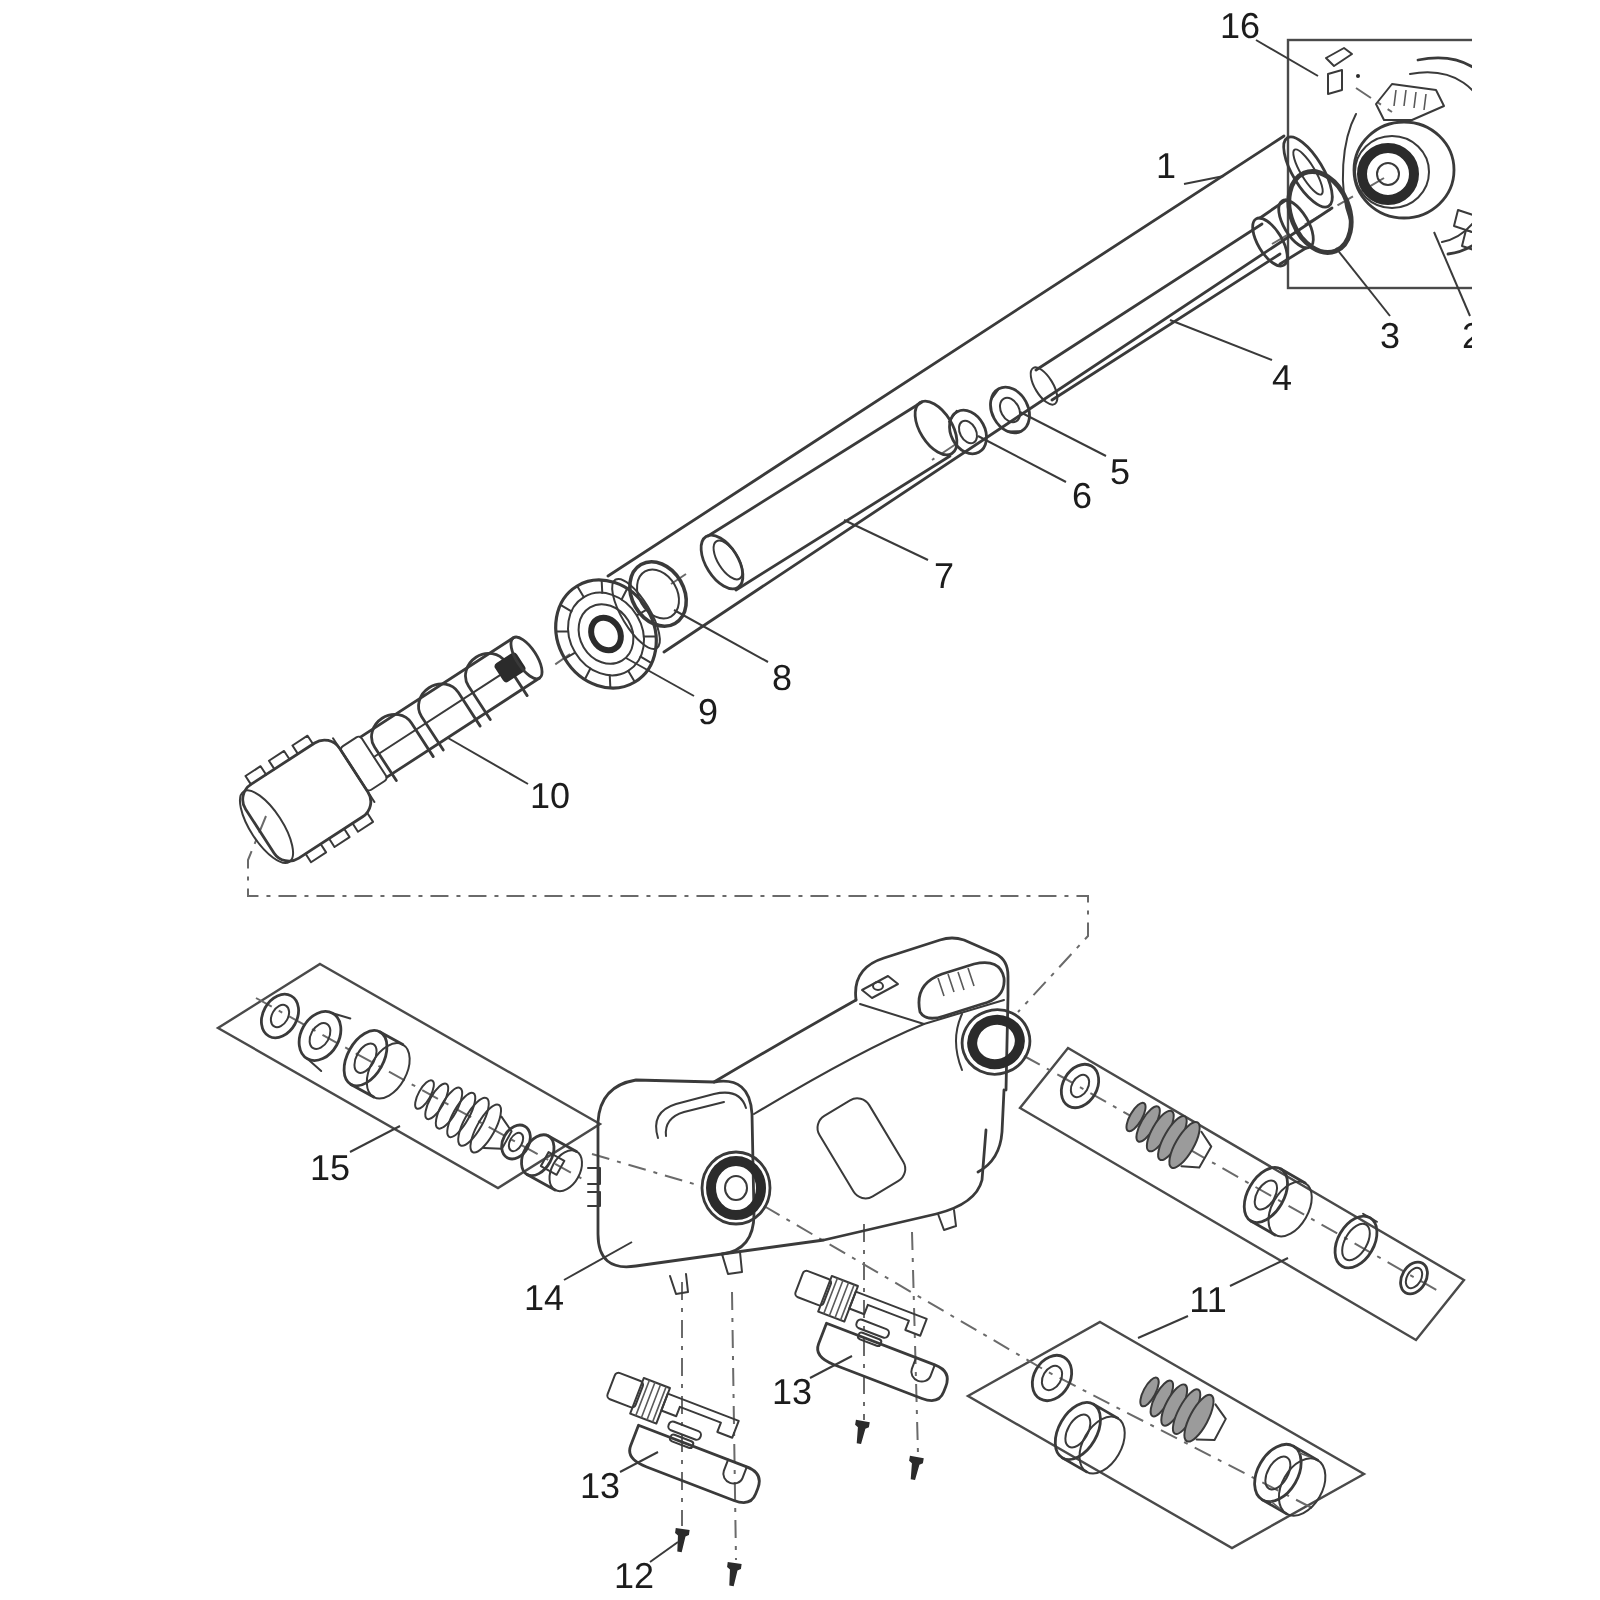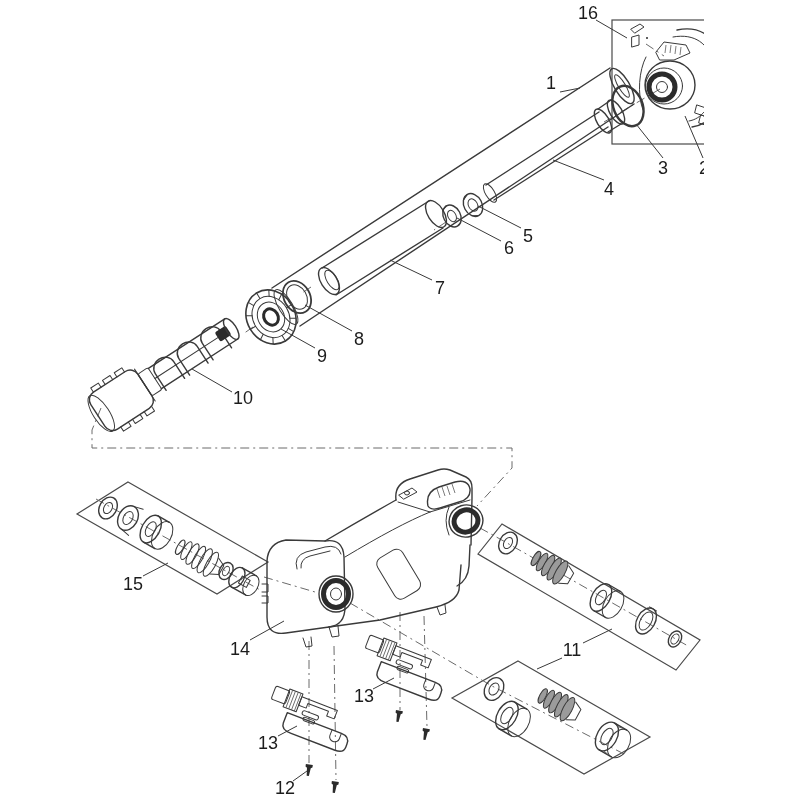--- a/index.html
+++ b/index.html
@@ -1,17 +1,17 @@
 <!DOCTYPE html>
 <html><head>
 <meta charset="utf-8">
 <style>
   html,body{margin:0;padding:0;background:#fff;}
   .stage{position:relative;width:704px;height:800px;background:#ffffff;overflow:hidden;
-         font-family:"Liberation Sans", sans-serif;}
+         font-family:"Liberation Sans", sans-serif;margin-left:32px;}
   svg{display:block;}
   .ln{fill:none;stroke:#3a3a3a;stroke-width:1.4;stroke-linecap:round;stroke-linejoin:round;}
   .ln2{stroke-width:1;}
   .boxln{fill:none;stroke:#4a4a4a;stroke-width:1.2;stroke-linejoin:miter;}
   .dd{fill:none;stroke:#6a6a6a;stroke-width:1;stroke-dasharray:9 4 2 4;}
   .leader{stroke:#3a3a3a;stroke-width:1;fill:none;}
   .lbl{font-family:"Liberation Sans",sans-serif;font-size:18px;fill:#1c1c1c;text-anchor:middle;}
   .ringdark{fill:none;stroke:#2b2b2b;stroke-width:5;}
   .dark{fill:#2b2b2b;stroke:none;}
   .gfill{fill:#9b9b9b;stroke:#3a3a3a;stroke-width:1;}

